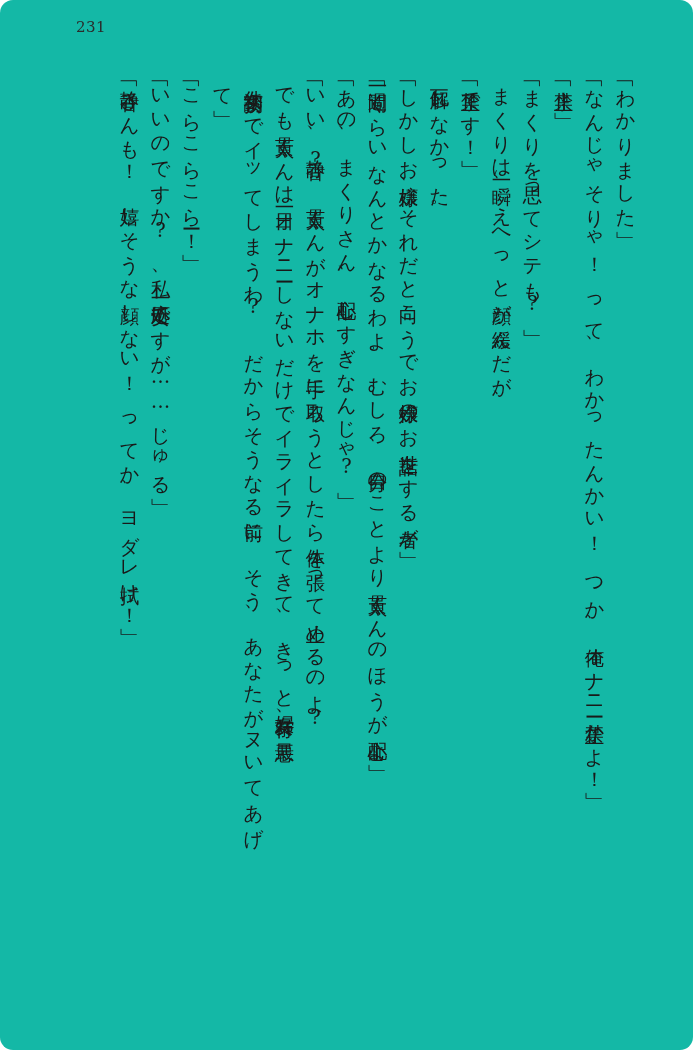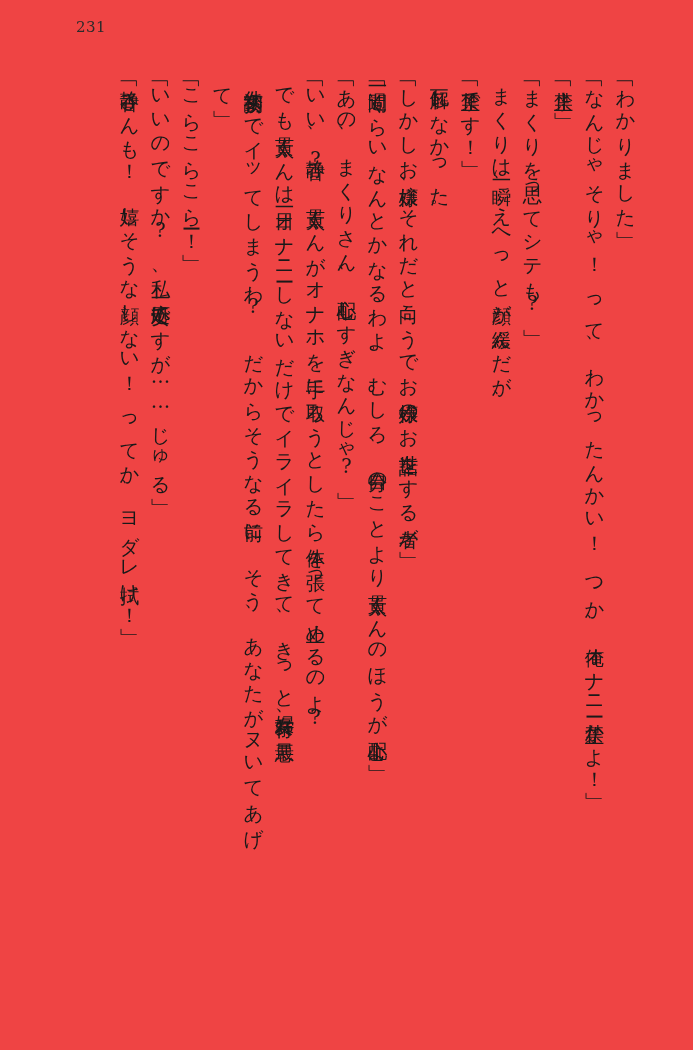--- a/index.html
+++ b/index.html
@@ -12,21 +12,22 @@
     height: 1050px;
     font-family: "DejaVu Serif", "Liberation Serif", serif;
     color: #1a1a1a;
     position: relative;
     overflow: hidden;
   }
 
   .page {
     position: absolute;
     inset: 0;
-    background: #ef4444;
+    background: #14b8a6;
+    border-radius: 13px;
   }
 
   .page-number {
     position: absolute;
     top: 18px;
     left: 76px;
     font-size: 15px;
     font-family: "DejaVu Serif", "Liberation Serif", serif;
     color: #2b2b2b;
     letter-spacing: 0.5px;

